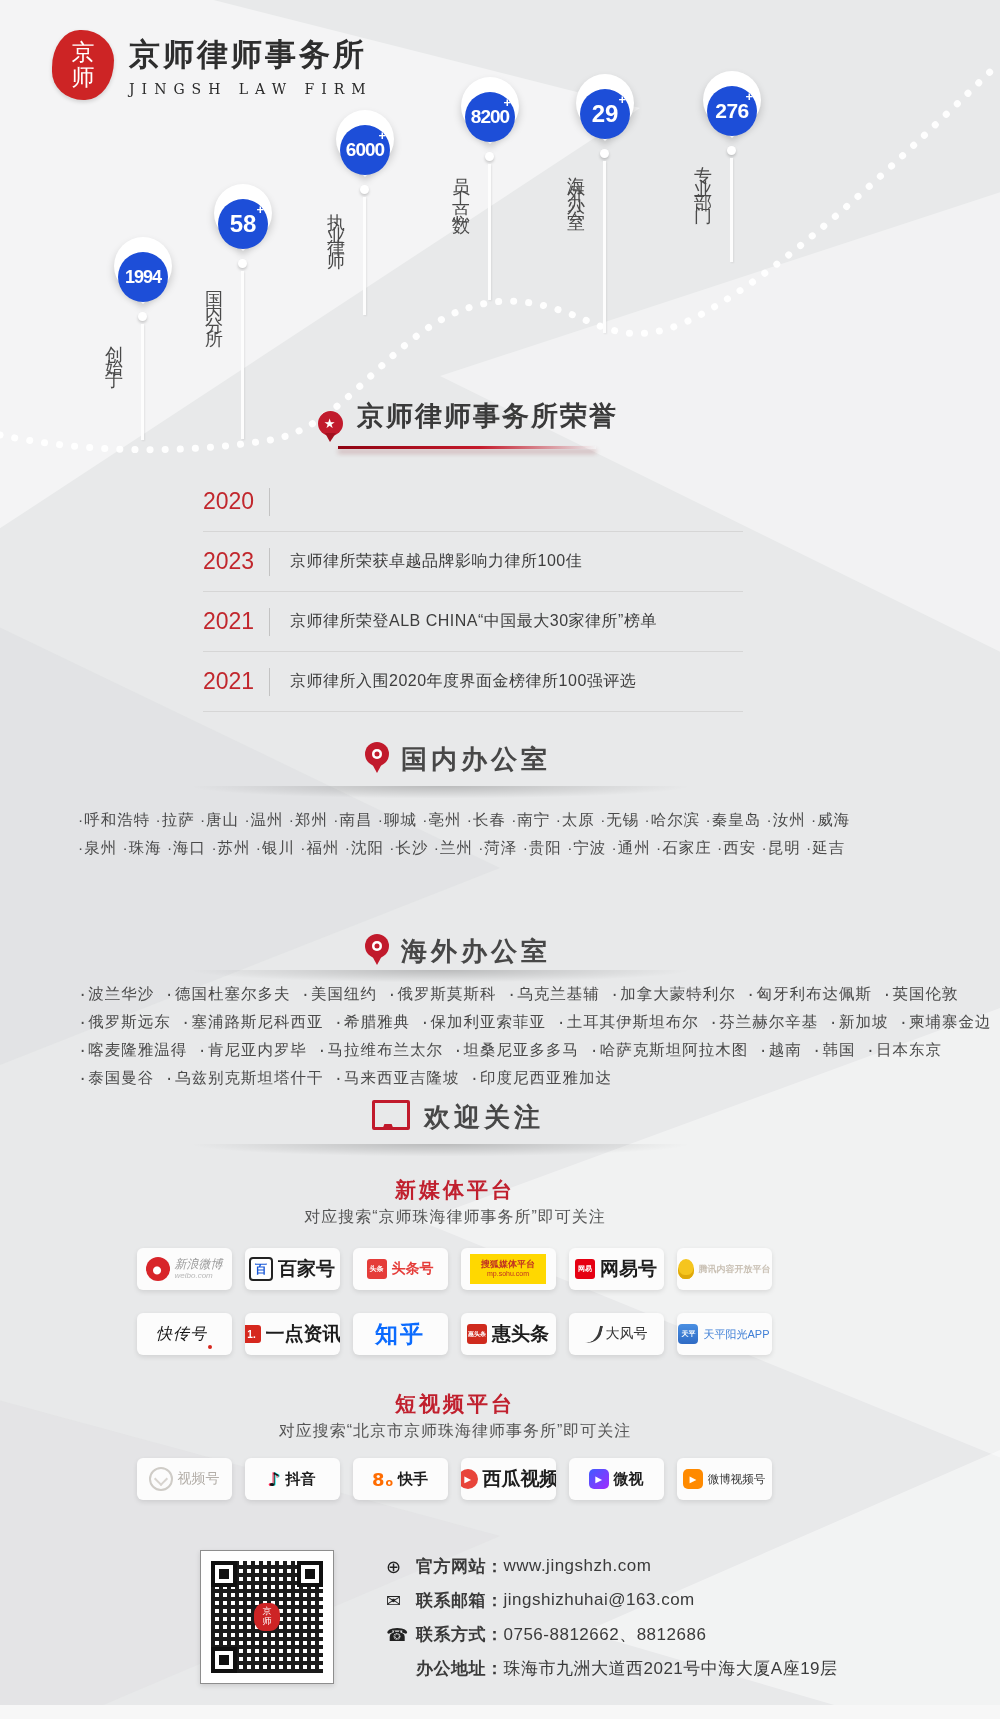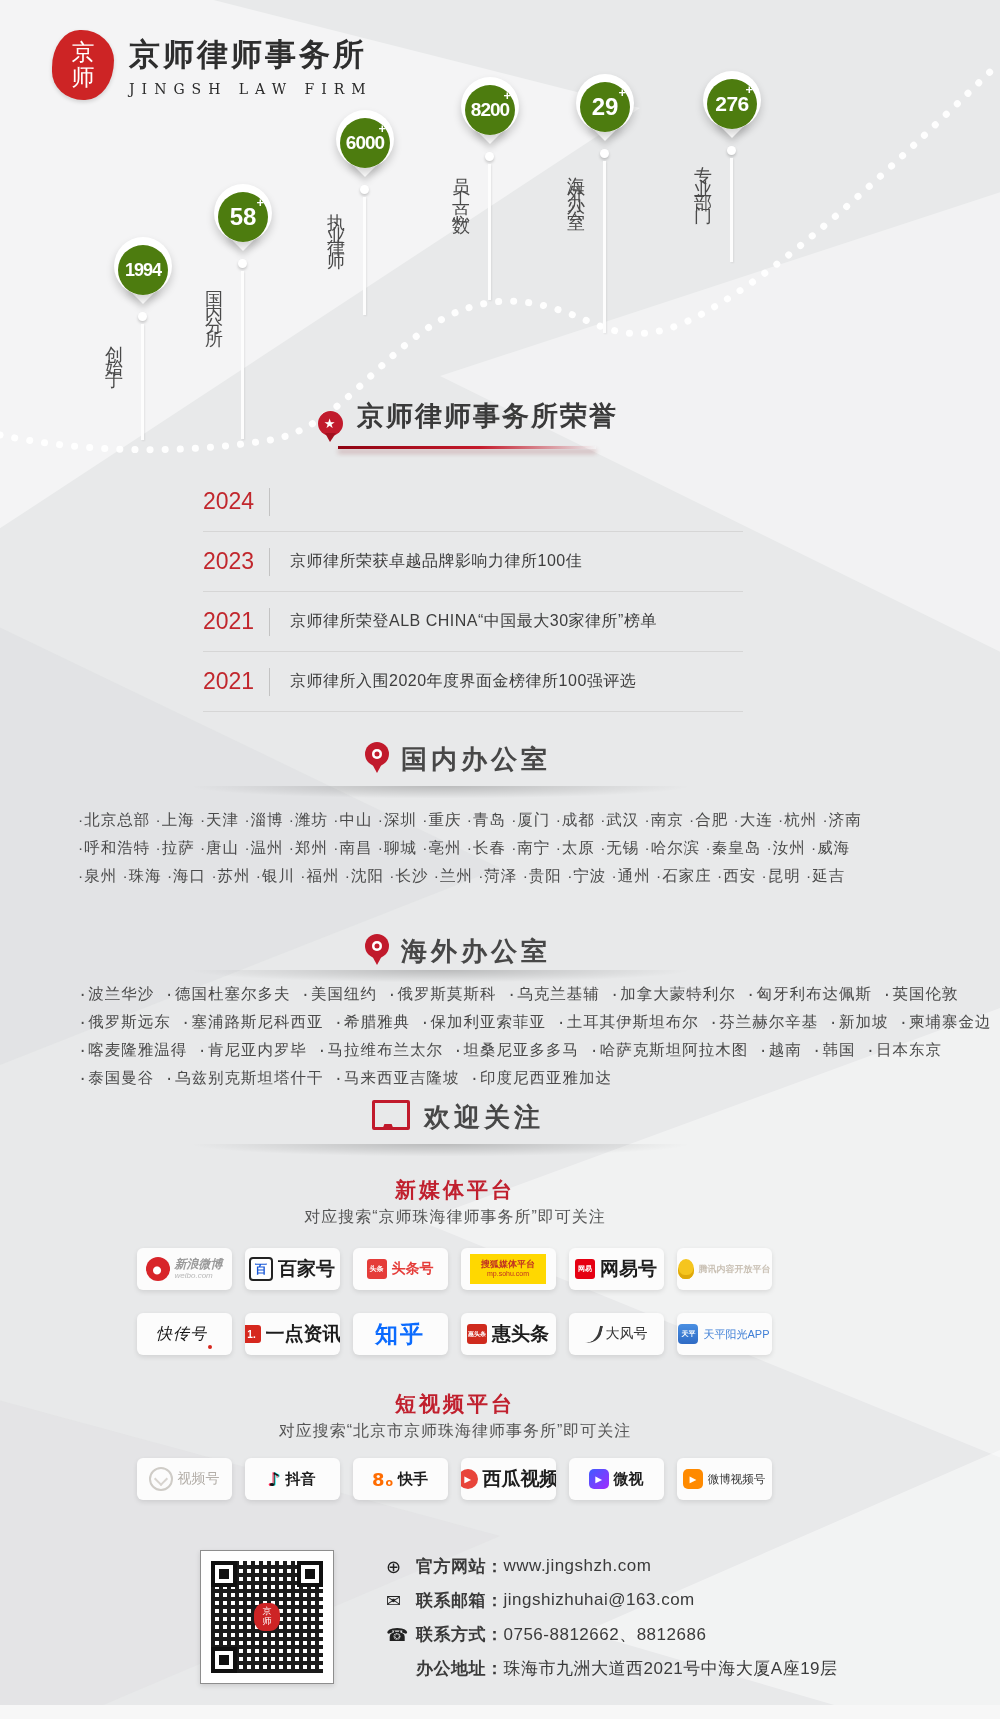--- a/index.html
+++ b/index.html
@@ -22,21 +22,21 @@
   .brand-cn{font-size:31px;color:#2e2e2e;font-family:"DejaVu Serif",serif;font-weight:bold;letter-spacing:3px;}
   .brand-en{font-size:14px;color:#2a2a2a;font-family:"DejaVu Serif",serif;letter-spacing:7px;margin-top:5px;}
   
   .curve{position:absolute;top:0;left:0;}
   
   .stat-pin{position:absolute;width:58px;height:84px;}
   .pin-tail{position:absolute;left:17px;top:38px;width:24px;height:24px;background:#fff;transform:rotate(45deg);
             box-shadow:4px 4px 7px rgba(0,0,0,.13);}
   .pin-circle{position:absolute;left:0;top:0;width:58px;height:58px;background:#fff;border-radius:50%;
               box-shadow:0 5px 9px rgba(0,0,0,.18);}
-  .pin-red{position:absolute;left:4px;top:8px;width:50px;height:50px;background:#4d7c0f;border-radius:50%;
+  .pin-red{position:absolute;left:4px;top:15px;width:50px;height:50px;background:#1d4ed8;border-radius:50%;
            display:flex;align-items:center;justify-content:center;color:#fff;font-weight:bold;}
   .pin-plus{position:absolute;top:3px;right:4px;font-size:13px;font-weight:bold;color:#fff;}
   .fs18{font-size:18px;letter-spacing:-1px;} .fs19{font-size:19px;letter-spacing:-1px;}
   .fs21{font-size:21px;letter-spacing:-0.5px;} .fs24{font-size:24px;}
   .stat-dot{position:absolute;width:9px;height:9px;background:#fff;border-radius:50%;box-shadow:0 2px 3px rgba(0,0,0,.18);}
   .stat-line{position:absolute;width:3px;background:#fdfdfd;box-shadow:1px 1px 2px rgba(0,0,0,.07);}
   .stat-label{position:absolute;writing-mode:vertical-rl;font-size:18px;letter-spacing:13px;color:#4a4a4a;
               font-family:"DejaVu Serif",serif;}
   
   .honor-title{position:absolute;top:398px;left:0;width:100%;text-align:center;transform:translateX(-32px);
@@ -76,21 +76,21 @@
   .sub-sub{position:absolute;left:0;width:100%;text-align:center;transform:translateX(-45px);
            font-size:16px;color:#555;letter-spacing:1px;}
   .btn-row{position:absolute;left:0;width:100%;display:flex;justify-content:center;gap:13px;transform:translateX(-46px);}
   .pbtn{width:95px;height:42px;background:#fcfcfc;border-radius:6px;box-shadow:0 2px 5px rgba(0,0,0,.10);
         display:flex;align-items:center;justify-content:center;gap:5px;overflow:hidden;}
   .ic{flex:none;display:flex;align-items:center;justify-content:center;color:#fff;font-weight:bold;}
   .pname{font-size:19px;color:#1d1d1d;font-weight:bold;white-space:nowrap;}
   .pcol{display:flex;flex-direction:column;align-items:flex-start;line-height:1.15;}
   
   .ic-weibo{width:24px;height:24px;border-radius:50%;background:radial-gradient(circle at 46% 56%,#fff 0 3.5px,#d8252a 4.5px);}
-  .wb-name{font-size:12px;color:#9a9a9a;font-style:italic;font-weight:bold;}
+  .wb-name{font-size:12px;color:#9a9a9a;font-style:italic;font-weight:normal;}
   .wb-sub{font-size:8px;color:#b8b8b8;font-style:italic;}
   .ic-baijia{width:20px;height:20px;background:#fff;border:2px solid #222;border-radius:4px;color:#1656d6;font-size:12px;}
   .ic-toutiao{width:20px;height:20px;background:#e53c39;border-radius:3px;font-size:7px;}
   .toutiao-name{color:#e53c39;font-size:14px;}
   .sohu-box{width:76px;height:30px;background:#ffd800;display:flex;flex-direction:column;align-items:center;justify-content:center;line-height:1.2;}
   .sohu-t{font-size:9px;color:#c03022;font-weight:bold;}
   .sohu-s{font-size:7px;color:#c03022;}
   .ic-netease{width:20px;height:20px;background:#e60012;border-radius:3px;font-size:7px;}
   .ic-penguin{width:16px;height:20px;background:#f5c51e;border-radius:50% 50% 44% 44%;box-shadow:inset 0 -4px 0 #dfa90a;}
   .faded-name{font-size:9px;color:#c9c0b4;font-weight:bold;}
@@ -235,21 +235,21 @@
   <div class="stat-dot" style="left:727px;top:146px;"></div>
   <div class="stat-line" style="left:730px;top:158px;height:104px;"></div>
   <div class="stat-label" style="left:691px;top:152px;">专业部门</div>
 
   <div class="honor-title">
     <span class="medal"></span><span>京师律师事务所荣誉</span>
   </div>
   <div class="honor-underline"></div>
   <div class="honor-list">
     <div class="honor-row">
-      <span class="honor-year">2024</span>
+      <span class="honor-year">2020</span>
       <span class="honor-divider"></span>
     </div>
     <div class="honor-row">
       <span class="honor-year">2023</span>
       <span class="honor-divider"></span>
       <span class="honor-text">京师律所荣获卓越品牌影响力律所100佳</span>
     </div>
     <div class="honor-row">
       <span class="honor-year">2021</span>
       <span class="honor-divider"></span>
@@ -260,21 +260,20 @@
       <span class="honor-divider"></span>
       <span class="honor-text">京师律所入围2020年度界面金榜律所100强评选</span>
     </div>
   </div>
 
   <div class="sec-head" style="top:742px;">
     <span class="map-pin"><span class="tail"></span></span><span>国内办公室</span>
   </div>
   <div class="head-shadow" style="top:786px;"></div>
   <div class="city-block" style="top:806px;">
-    <div class="city-line">·北京总部 ·上海 ·天津 ·淄博 ·潍坊 ·中山 ·深圳 ·重庆 ·青岛 ·厦门 ·成都 ·武汉 ·南京 ·合肥 ·大连 ·杭州 ·济南</div>
     <div class="city-line">·呼和浩特 ·拉萨 ·唐山 ·温州 ·郑州 ·南昌 ·聊城 ·亳州 ·长春 ·南宁 ·太原 ·无锡 ·哈尔滨 ·秦皇岛 ·汝州 ·威海</div>
     <div class="city-line">·泉州 ·珠海 ·海口 ·苏州 ·银川 ·福州 ·沈阳 ·长沙 ·兰州 ·菏泽 ·贵阳 ·宁波 ·通州 ·石家庄 ·西安 ·昆明 ·延吉</div>
   </div>
 
   <div class="sec-head" style="top:934px;">
     <span class="map-pin"><span class="tail"></span></span><span>海外办公室</span>
   </div>
   <div class="head-shadow" style="top:970px;"></div>
   <div class="city-block" style="top:981px;font-family:Liberation Mono, monospace;">
     <div class="city-line">·波兰华沙 ·德国杜塞尔多夫 ·美国纽约 ·俄罗斯莫斯科 ·乌克兰基辅 ·加拿大蒙特利尔 ·匈牙利布达佩斯 ·英国伦敦</div>

